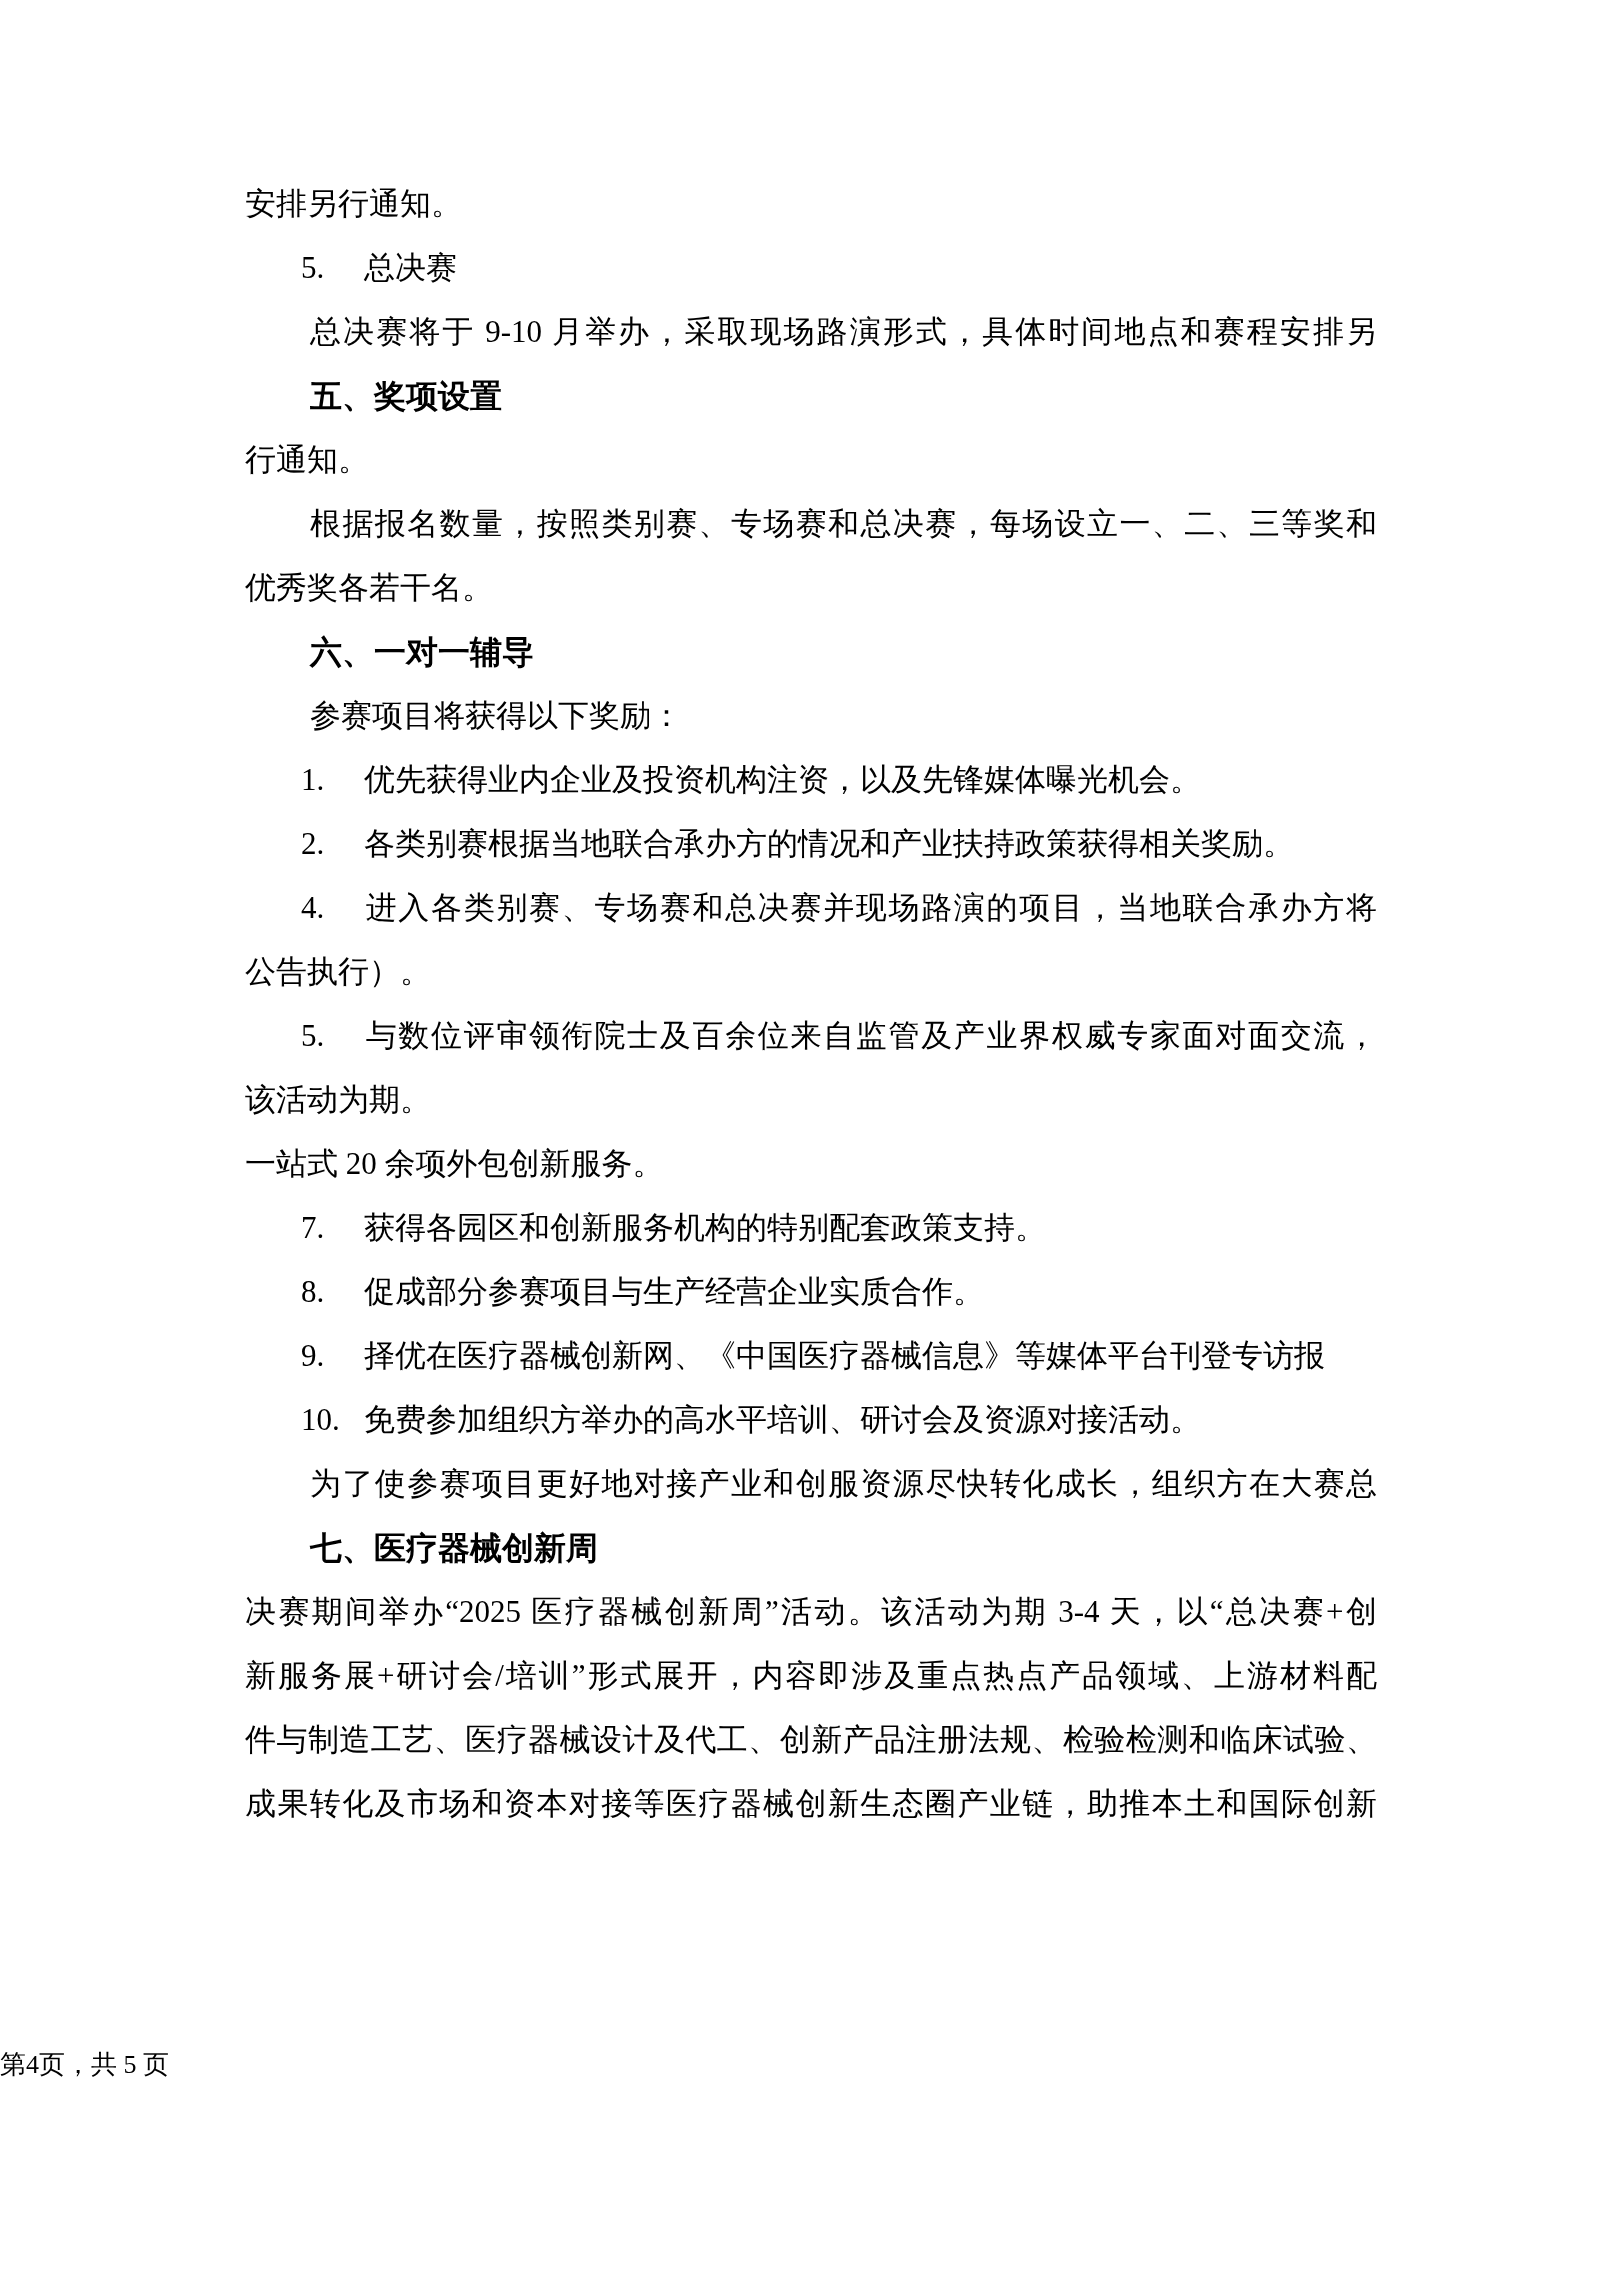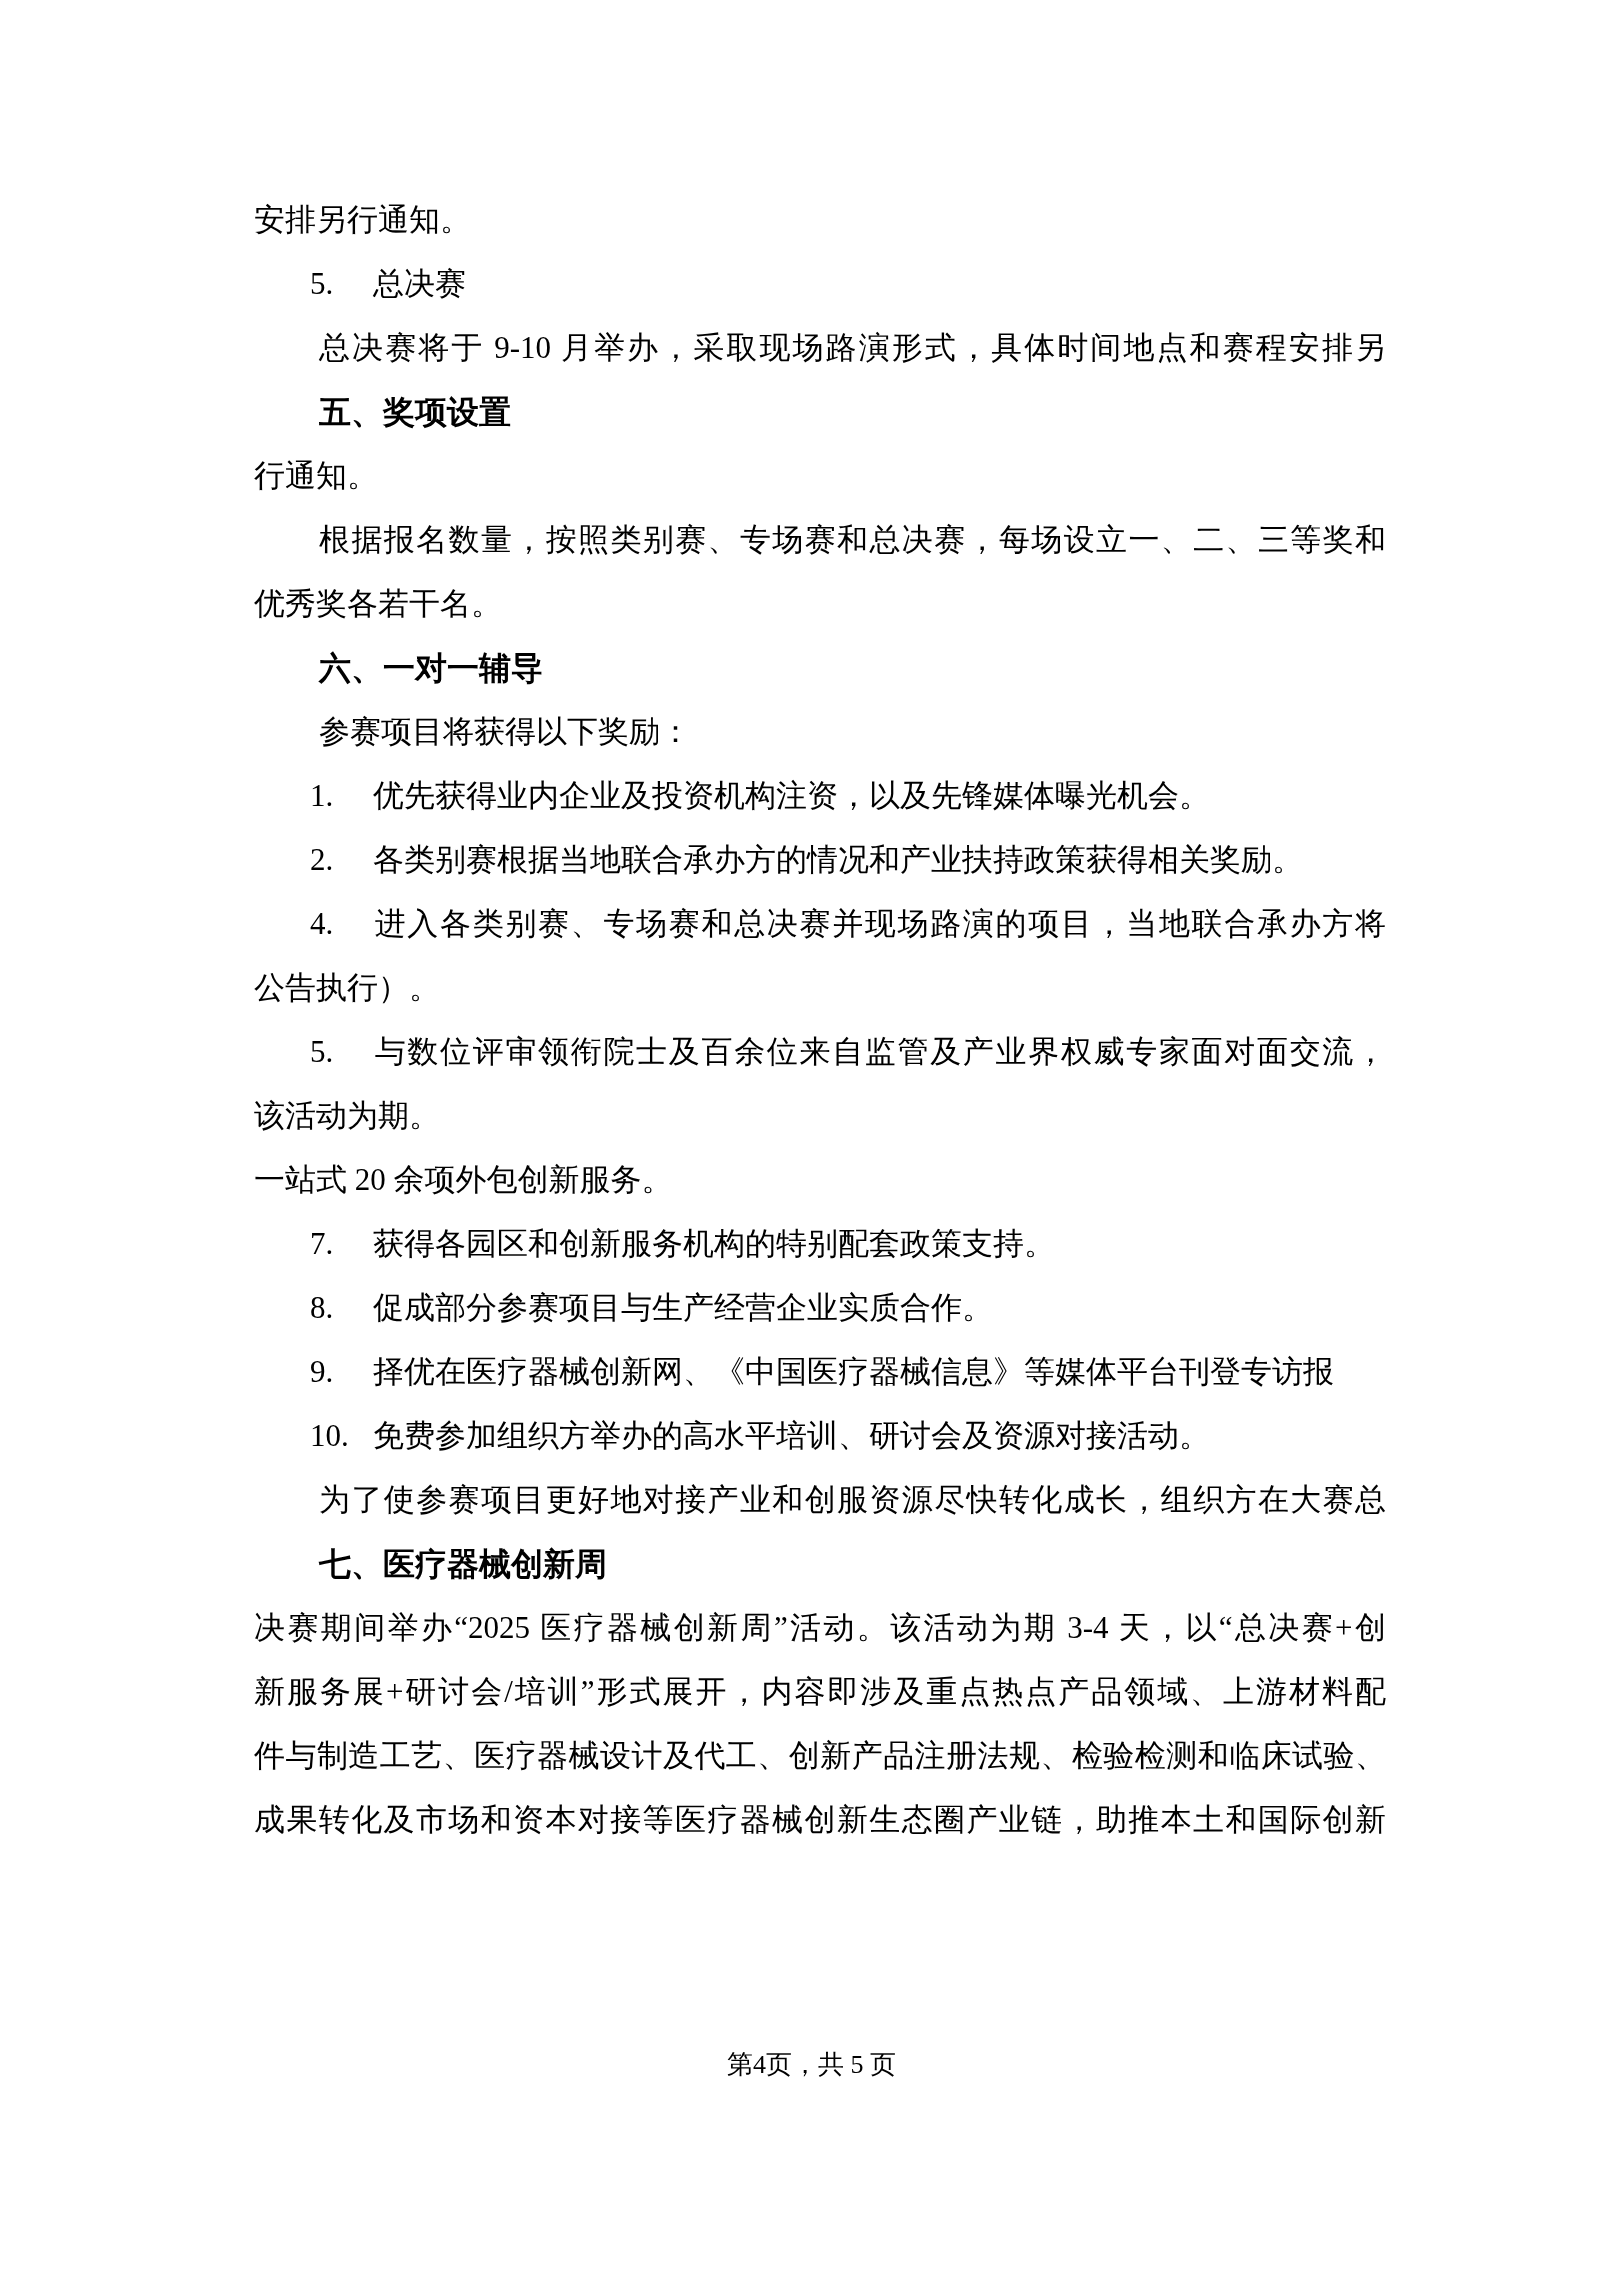--- a/index.html
+++ b/index.html
@@ -10,23 +10,22 @@
   .page {
     position: relative;
     width: 1623px;
     height: 2295px;
     background: #ffffff;
     overflow: hidden;
   }
   .content {
     position: absolute;
     left: 245px;
-    top: 188px;
+    top: 172px;
     width: 1132px;
-    margin-left: 9px;
   }
   .line {
     font-family: "Liberation Serif", "DejaVu Serif", serif;
     font-size: 31px;
     line-height: 64px;
     height: 64px;
     color: #000000;
     text-align: left;
     overflow: hidden;
   }
@@ -49,21 +48,20 @@
   .j {
     text-align: justify;
     text-align-last: justify;
     text-justify: inter-character;
   }
   .footer {
     position: absolute;
     left: 0;
     top: 2035px;
     width: 100%;
-    text-align: center;
     font-family: "Liberation Serif", "DejaVu Serif", serif;
     font-size: 26px;
     line-height: 59px;
     color: #000000;
   }
 </style>
 </head>
 <body>
 
 <div class="page">

